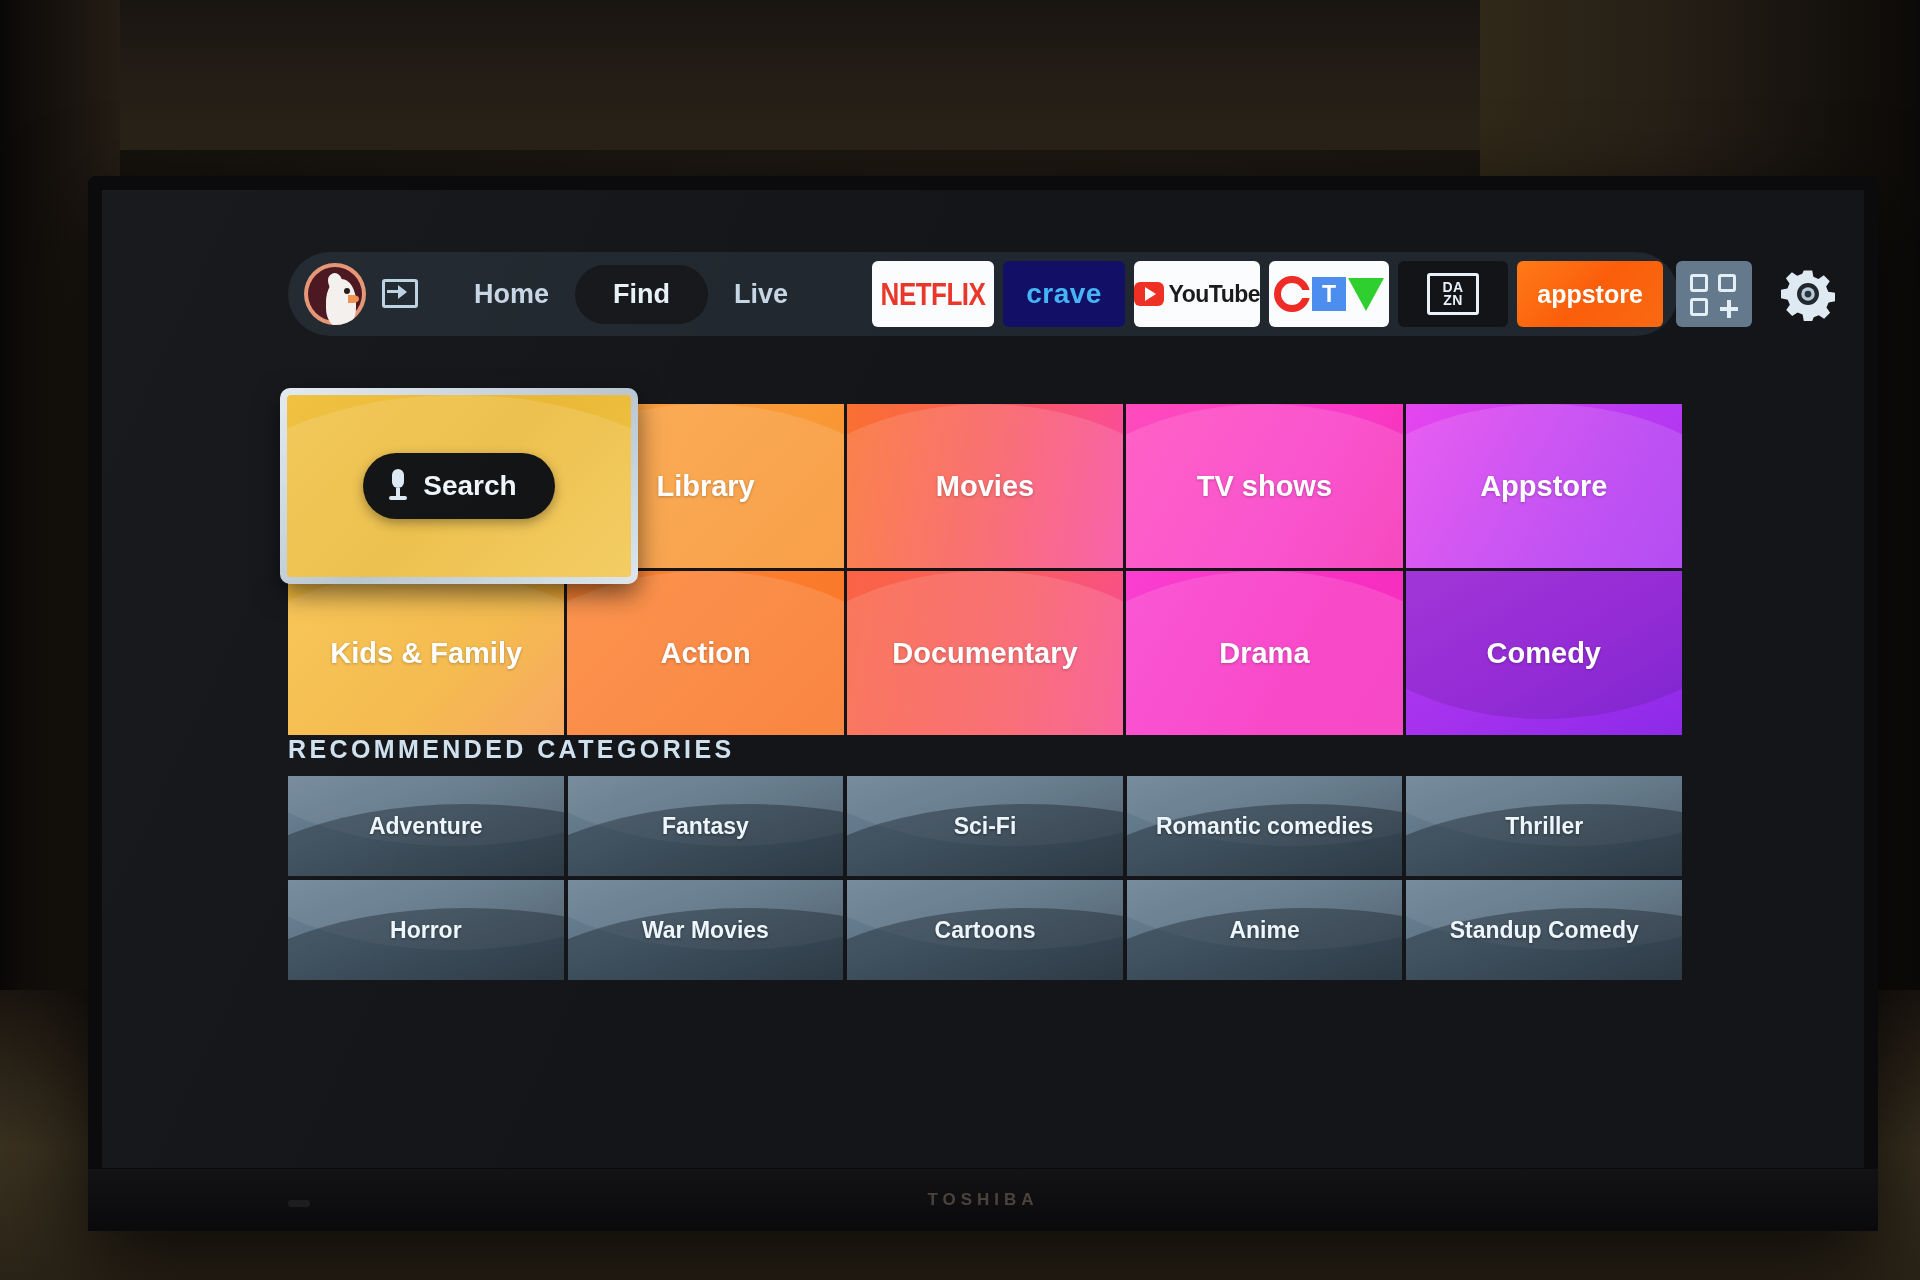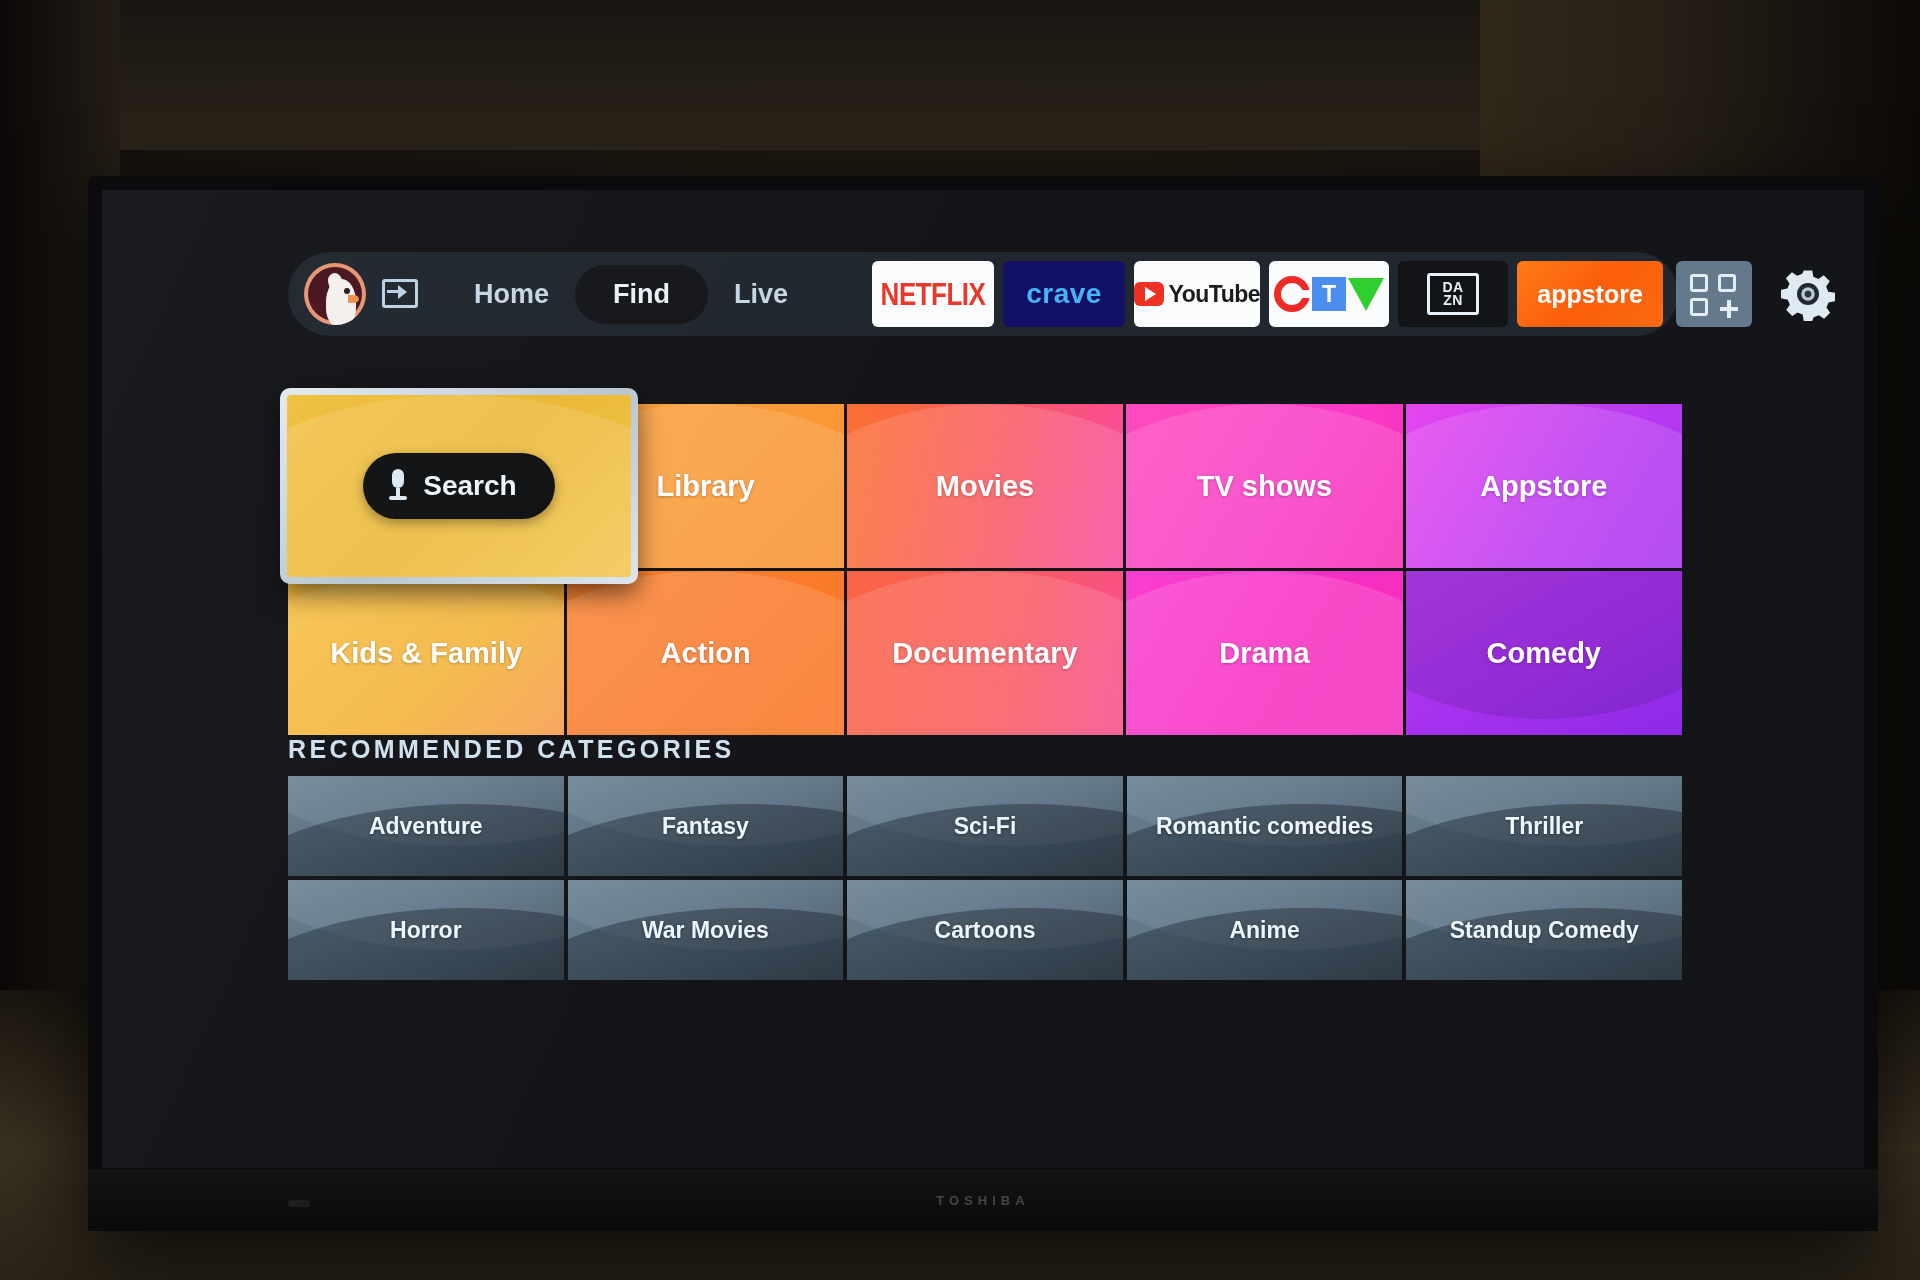--- a/index.html
+++ b/index.html
@@ -60,21 +60,21 @@
     padding: 14px 14px 0 14px;
   }
   .bezel-bottom {
     position: absolute;
     left: 0; bottom: 0; width: 100%; height: 62px;
     background: linear-gradient(180deg, #131315 0%, #0a0a0c 100%);
     display: flex; align-items: center; justify-content: center;
   }
   .tv-brand {
     color: #6b6052;
-    font-size: 13px;
+    font-size: 17px;
     letter-spacing: 5px;
     font-weight: bold;
     opacity: .65;
   }
   .ir-dot {
     position: absolute;
     left: 200px; bottom: 24px;
     width: 22px; height: 7px;
     background: #1d1d20;
     border-radius: 3px;

